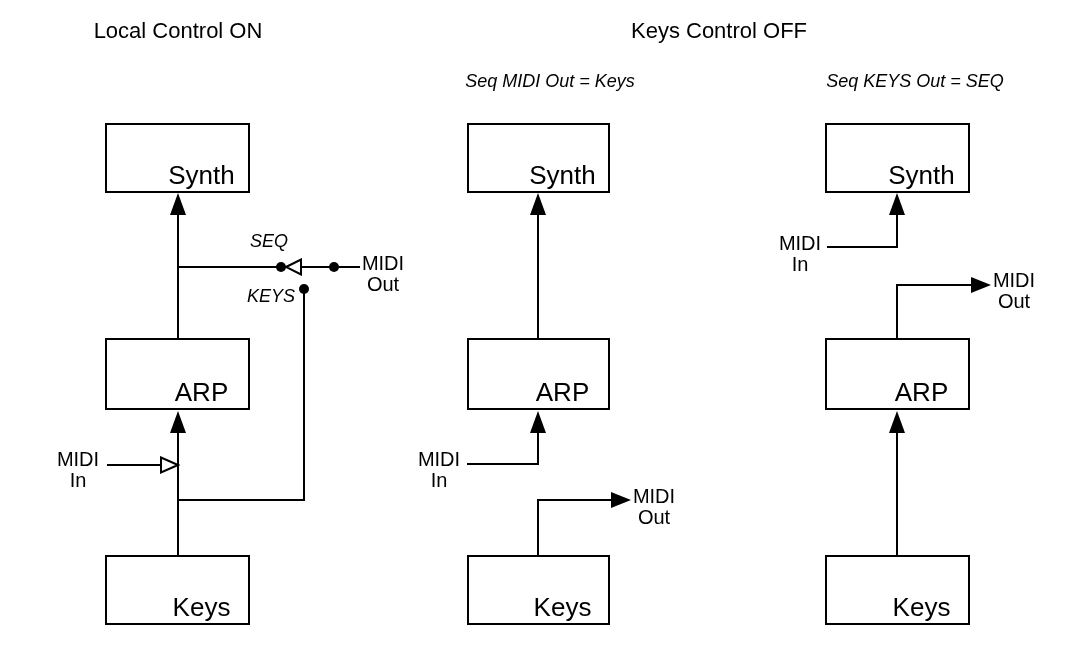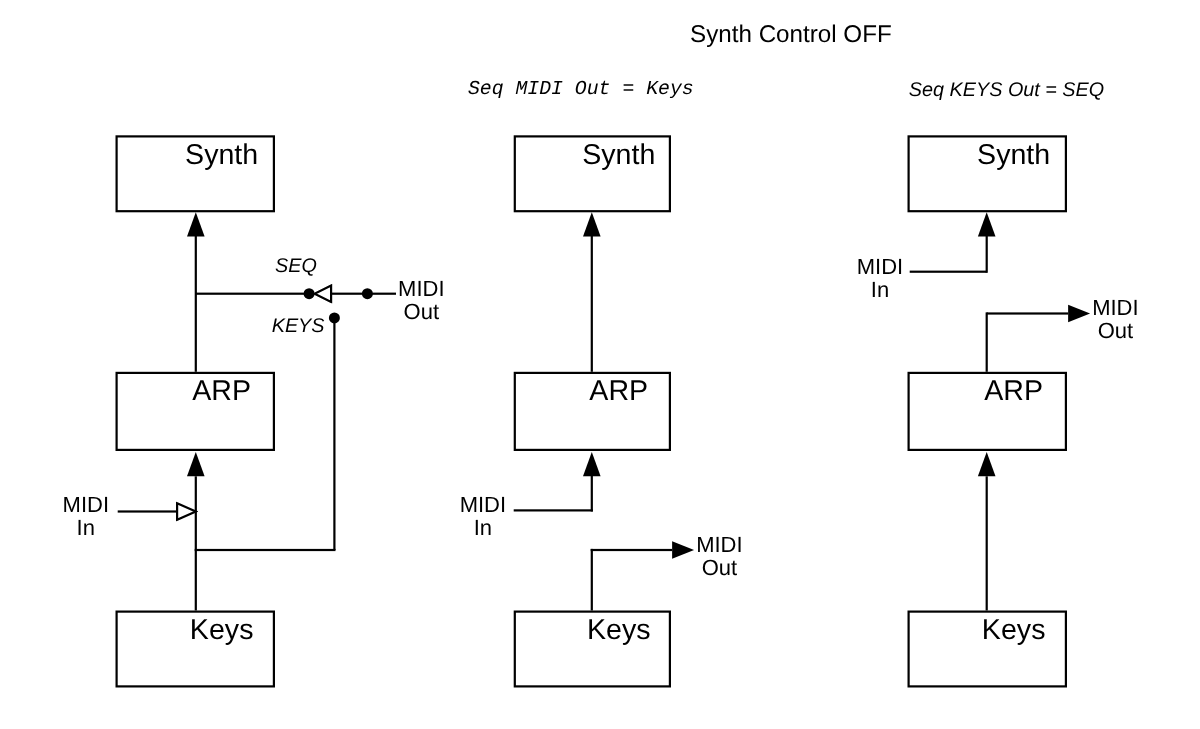--- a/index.html
+++ b/index.html
@@ -22,21 +22,21 @@
     font-size:18px;
     font-style:italic;
     text-align:center;
     white-space:nowrap;
   }
   .box{
     position:absolute;
     border:2px solid #000;
     background:#fff;
     display:flex;
-    align-items:flex-start;
+    align-items:flex-end;
     justify-content:center;
     font-size:26px;
     box-sizing:border-box;
     padding-left:48px;
   }
   .hline{position:absolute;height:2px;background:#000;}
   .vline{position:absolute;width:2px;background:#000;}
   .dot{position:absolute;width:10px;height:10px;border-radius:50%;background:#000;}
   .arrow-up{
     position:absolute;width:0;height:0;
@@ -64,21 +64,22 @@
     text-align:center;
     white-space:nowrap;
   }
   .tri-svg{position:absolute;display:block;}
 </style>
 </head>
 <body>
 
 <div id="canvas">
 
-  <div class="title" style="left:594px;top:18px;width:250px;">Synth Control OFF</div>
+  <div class="title" style="left:53px;top:18px;width:250px;">Local Control ON</div>
+  <div class="title" style="left:594px;top:18px;width:250px;">Keys Control OFF</div>
 
   <div>
     <div class="box" style="left:105px;top:123px;width:145px;height:70px;">
       <span>Synth</span>
     </div>
     <div class="box" style="left:105px;top:338px;width:145px;height:72px;">
       <span>ARP</span>
     </div>
     <div class="box" style="left:105px;top:555px;width:145px;height:70px;">
       <span>Keys</span>
@@ -114,21 +115,21 @@
       <polygon points="2,1.5 19,9 2,16.5" fill="#ffffff" stroke="#000000" stroke-width="2"></polygon>
     </svg>
 
     <div class="io-label" style="left:357px;top:253px;width:52px;">
       <div>MIDI</div>
       <div>Out</div>
     </div>
   </div>
 
   <div>
-    <div class="subtitle" style="left:418px;top:71px;width:220px;font-family:Liberation Mono, monospace;">Seq MIDI Out = Keys</div>
+    <div class="subtitle" style="left:440px;top:71px;width:220px;">Seq MIDI Out = Keys</div>
 
     <div class="box" style="left:467px;top:123px;width:143px;height:70px;">
       <span>Synth</span>
     </div>
     <div class="box" style="left:467px;top:338px;width:143px;height:72px;">
       <span>ARP</span>
     </div>
     <div class="box" style="left:467px;top:555px;width:143px;height:70px;">
       <span>Keys</span>
     </div>

